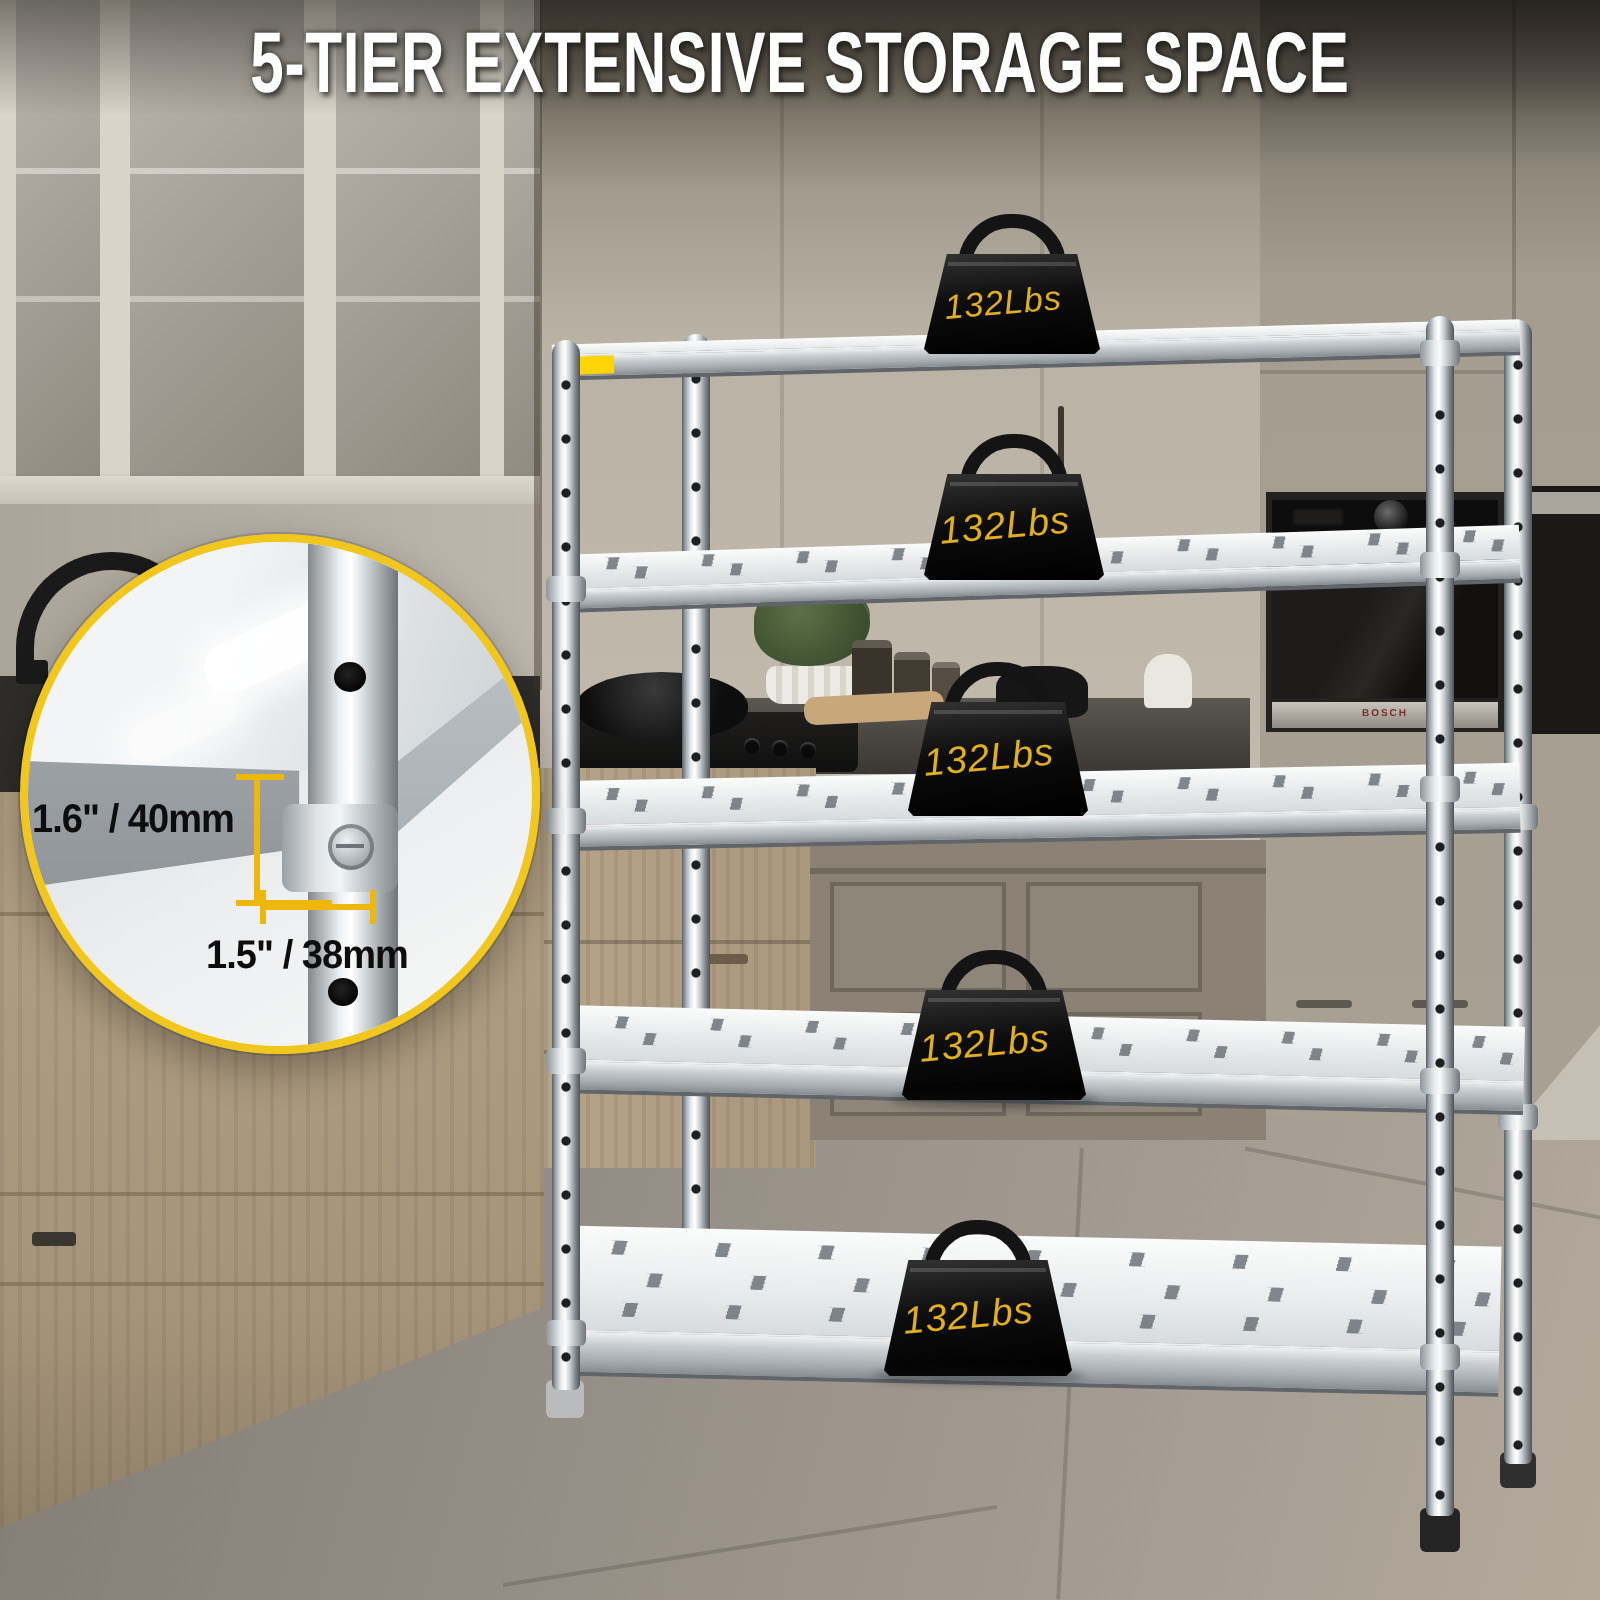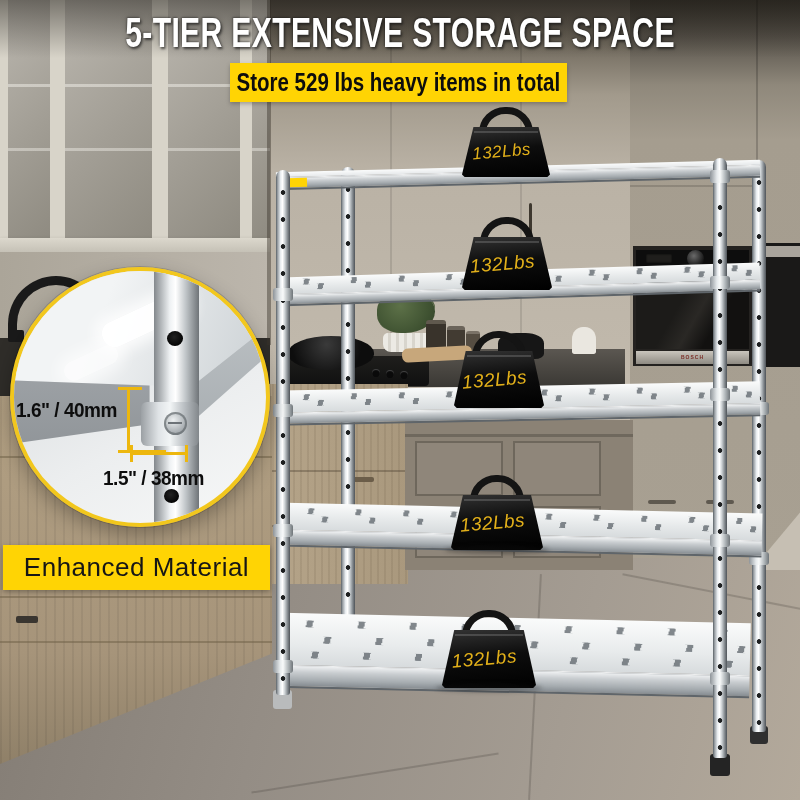--- a/index.html
+++ b/index.html
@@ -328,18 +328,14 @@
     <div class="dim" style="left:113px;top:116px;width:3px;height:66px;"></div>
     <div class="dim" style="left:104px;top:179px;width:48px;height:3px;"></div>
     <div class="dim-text" style="left:2px;top:128px;">1.6" / 40mm</div>
     <div class="dim" style="left:116px;top:181px;width:58px;height:3px;"></div>
     <div class="dim" style="left:116px;top:174px;width:3px;height:17px;"></div>
     <div class="dim" style="left:171px;top:174px;width:3px;height:17px;"></div>
     <div class="dim-text" style="left:89px;top:196px;">1.5" / 38mm</div>
   </div>
 
   <div class="headline">5-TIER EXTENSIVE STORAGE SPACE</div>
-  <div class="banner">
-    <span>Store 529 lbs heavy items in total</span>
-  </div>
-  <div class="badge">Enhanced Material</div>
 
 </div>
 
 </body></html>

